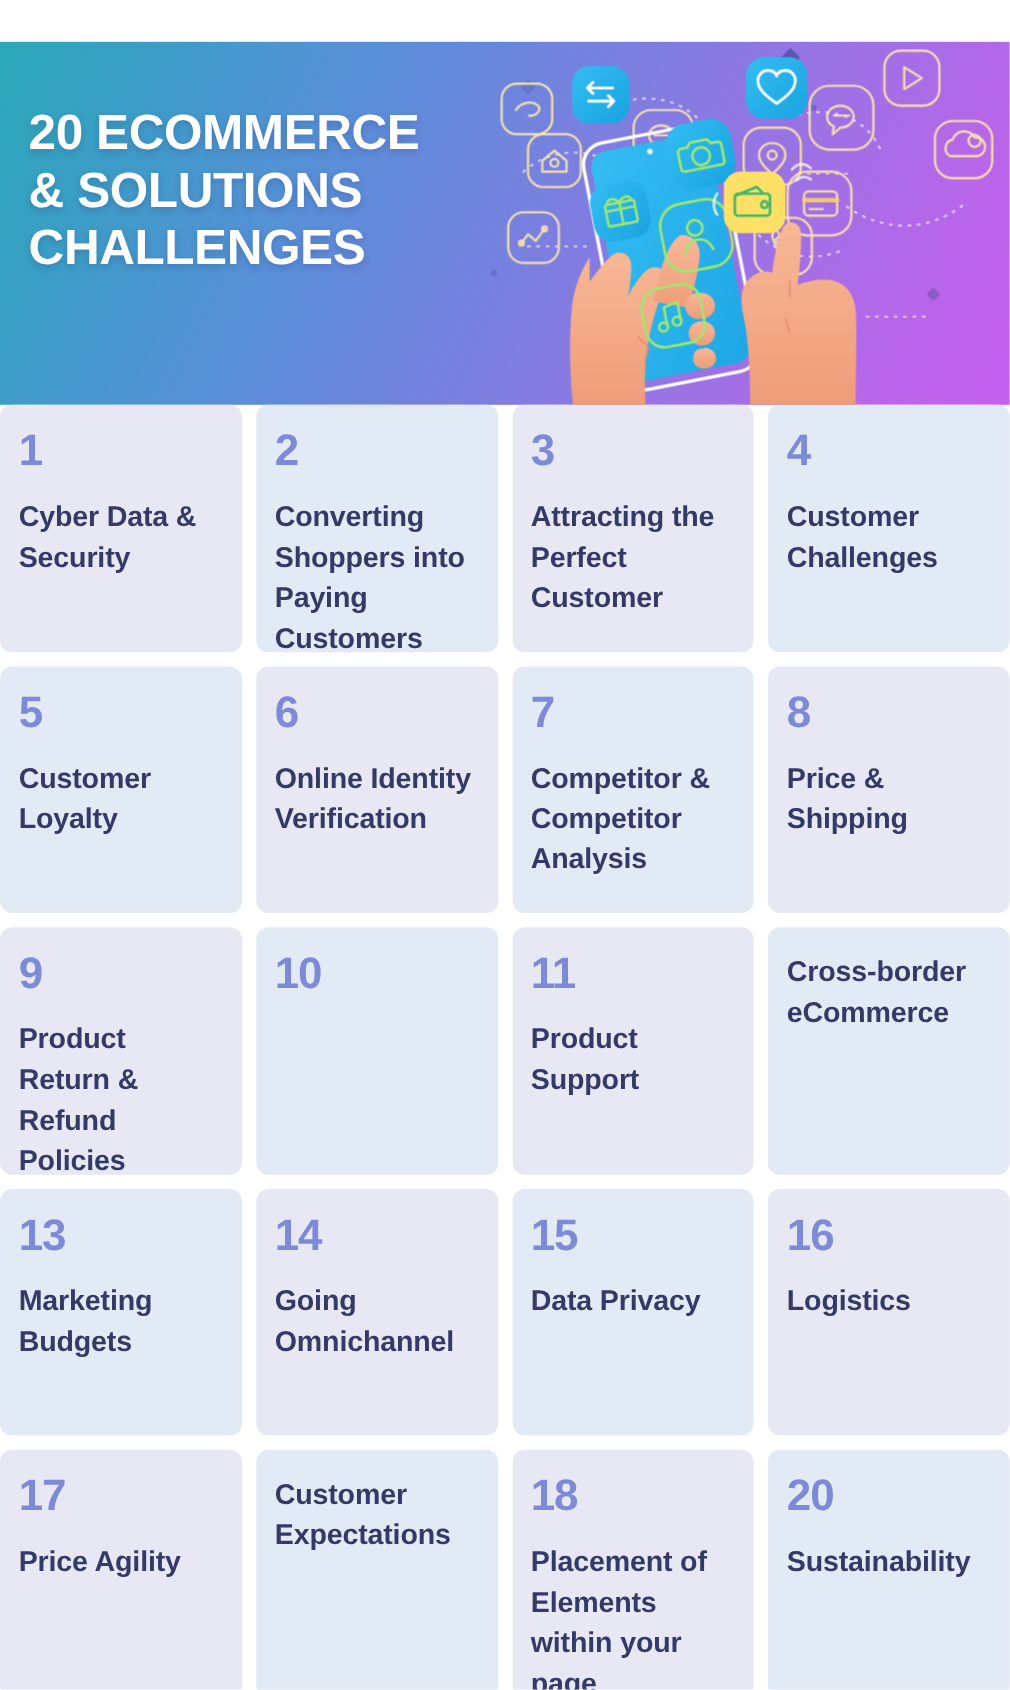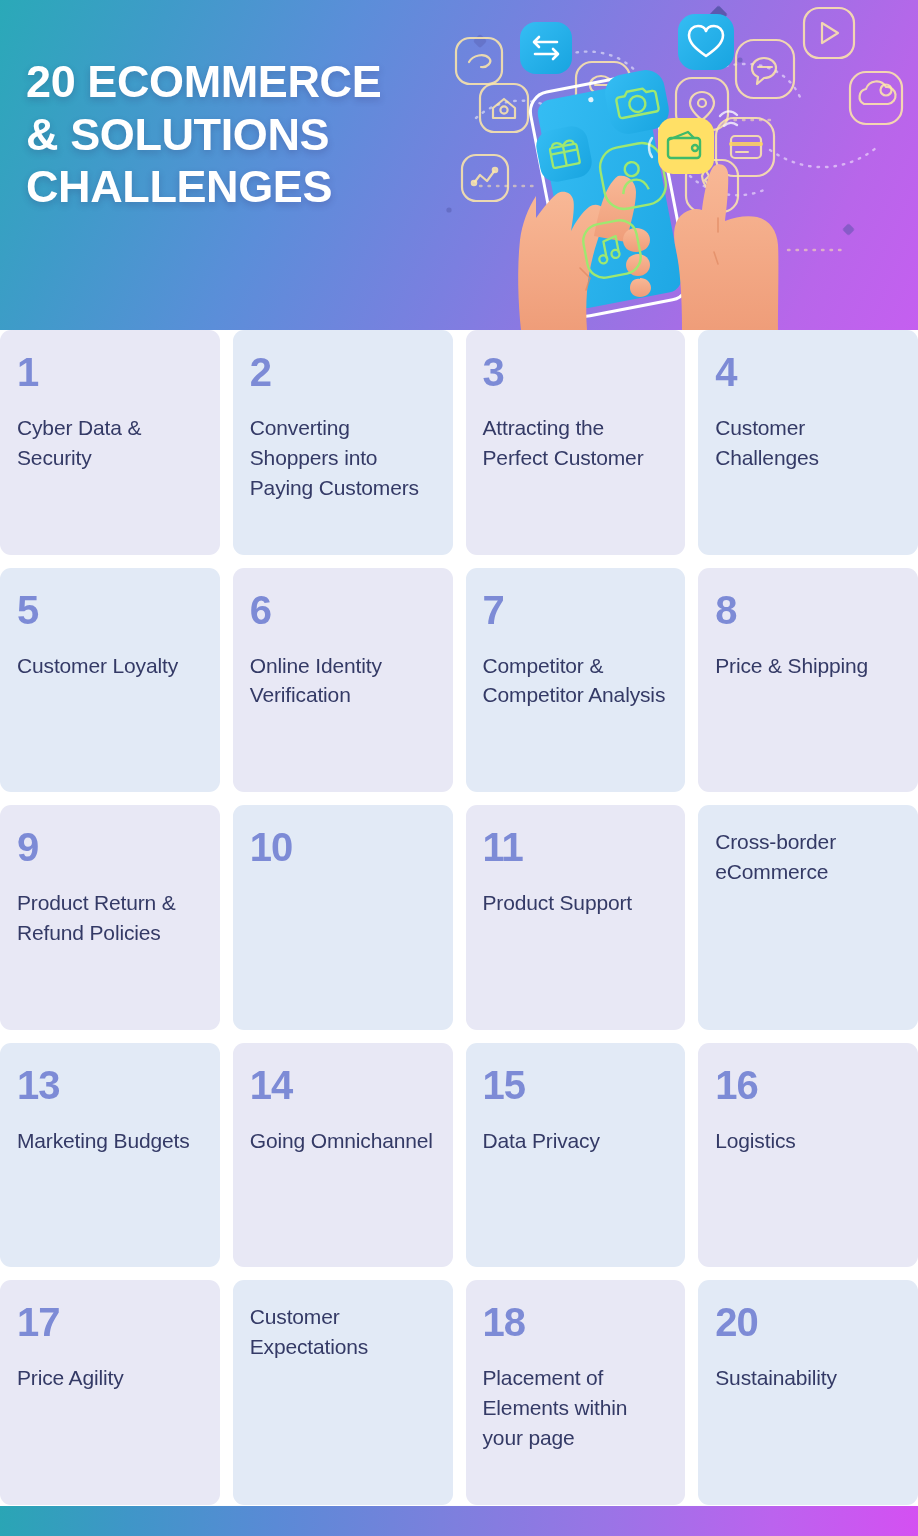--- a/index.html
+++ b/index.html
@@ -1,21 +1,21 @@
 <!DOCTYPE html>
 <html><head>
 <meta charset="utf-8">
 <style>
   * { margin:0; padding:0; box-sizing:border-box; }
   html, body {
     width:918px; height:1536px;
     font-family:"Liberation Sans", sans-serif;
     background:#ffffff; overflow:hidden;
   }
-  .page { position:relative; width:918px; height:1292px; background:#ffffff; }
+  .page { position:relative; width:918px; height:1292px; background:#ffffff;margin-top:38px; }
 
   
   .header {
     position:relative; width:918px; height:330px; overflow:hidden;
     background:linear-gradient(115deg,#2aa9b8 0%, #3f9bc9 16%, #5b8ed9 34%, #7b7fe0 54%, #9b72e4 72%, #b866ea 88%, #c55ff0 100%);
   }
   .hdr-title {
     position:absolute; left:26px; top:56px; width:470px;
     color:#ffffff; font-weight:bold; font-size:45px; line-height:1.17;
     letter-spacing:-0.4px; text-transform:uppercase;
@@ -43,21 +43,21 @@
     display:flex; flex-direction:column;
     overflow:hidden;
   }
   .card.tint-a { background:#e8e8f5; }
   .card.tint-b { background:#e2eaf6; }
   .card-num {
     color:#7d8bd6; font-weight:bold; font-size:40px; line-height:1;
     letter-spacing:-1px; margin-bottom:21px;
   }
   .card-title {
-    color:#343a66; font-weight:normal; font-size:21px; line-height:1.42;
+    color:#343a66; font-weight:bold; font-size:26px; line-height:1.42;
     letter-spacing:-0.15px;
   }
 
   
   .footer {
     position:absolute; left:0; top:1506px; width:918px; height:30px;
     background:linear-gradient(90deg,#2aa5b5 0%, #3f96c8 14%, #5a8ad6 30%, #7b80dd 48%, #9a74e6 66%, #bb63ee 84%, #d450f2 100%);
   }
 </style>
 </head>

